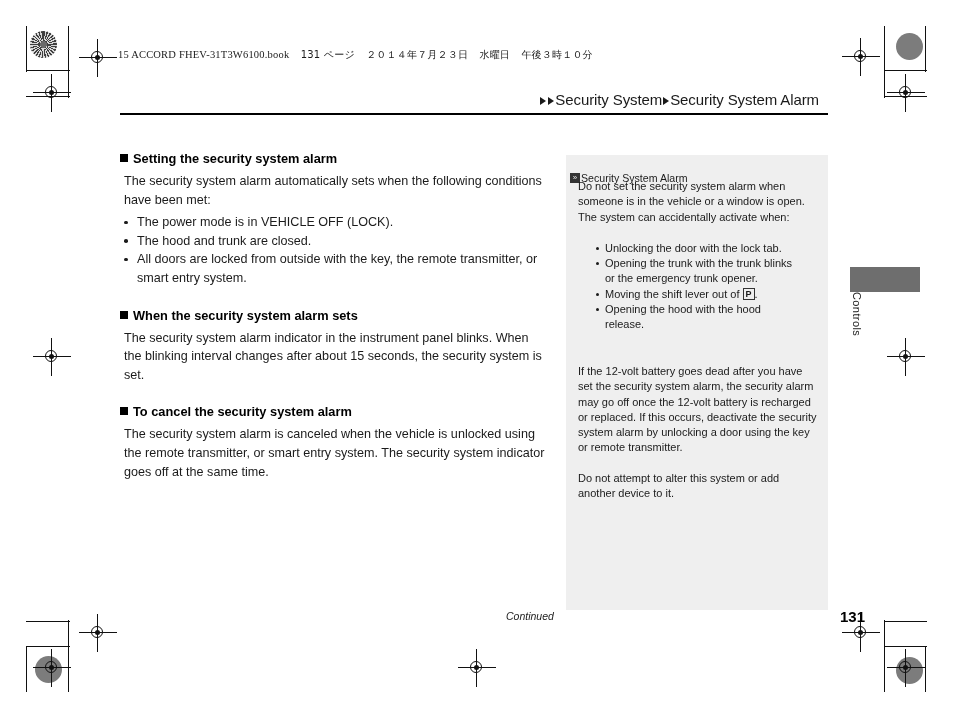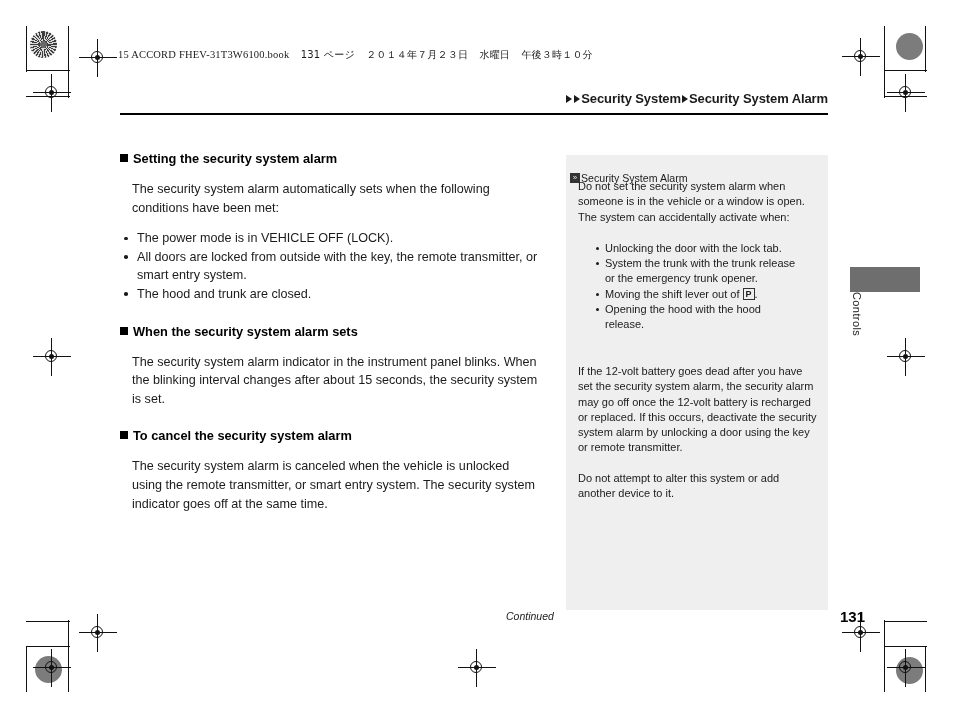--- a/index.html
+++ b/index.html
@@ -66,23 +66,23 @@
     color: #1a1a1a;
     letter-spacing: 0.2px;
     white-space: nowrap;
     font-family: "Liberation Serif", serif;
   }
   .file-header .jp { font-family: "DejaVu Sans", sans-serif; font-size: 10px; }
 
   
   .breadcrumb {
     position: absolute;
-    right: 126px; top: 91px;
-    font-size: 13px;
-    font-weight: bold;
+    right: 135px; top: 91px;
+    font-size: 15px;
+    font-weight: normal;
     color: #1a1a1a;
     white-space: nowrap;
     letter-spacing: -0.1px;
   }
   .breadcrumb .tri {
     display: inline-block;
     width: 0; height: 0;
     border-left: 6px solid #1a1a1a;
     border-top: 4.5px solid transparent;
     border-bottom: 4.5px solid transparent;
@@ -115,21 +115,21 @@
     line-height: 18px;
     color: #000;
   }
   h2.head .sq {
     display: inline-block;
     width: 8px; height: 8px;
     background: #000;
     margin-right: 5px;
     vertical-align: 1px;
   }
-  p.body { margin: 12px; }
+  p.body { margin: 4px; }
 
   ul.bul {
     list-style: none;
     margin: 0; padding: 0;
   }
   ul.bul li {
     position: relative;
     padding-left: 17px;
     margin: 0;
   }
@@ -354,22 +354,22 @@
 </div>
 <div class="rule"></div>
 
 <div class="content">
 
   <div class="sec">
     <h2 class="head"><span class="sq"></span><span>Setting the security system alarm</span></h2>
     <p class="body">The security system alarm automatically sets when the following conditions have been met:</p>
     <ul class="bul">
       <li>The power mode is in VEHICLE OFF (LOCK).</li>
+      <li>The hood and trunk are closed.</li>
       <li>All doors are locked from outside with the key, the remote transmitter, or smart entry system.</li>
-      <li>The hood and trunk are closed.</li>
     </ul>
   </div>
 
   <div class="sec">
     <h2 class="head"><span class="sq"></span><span>When the security system alarm sets</span></h2>
     <p class="body">The security system alarm indicator in the instrument panel blinks. When the blinking interval changes after about 15 seconds, the security system is set.</p>
   </div>
 
   <div class="sec">
     <h2 class="head"><span class="sq"></span><span>To cancel the security system alarm</span></h2>
@@ -379,21 +379,21 @@
 </div>
 
 <div class="panel">
   <div class="panel-title">
     <span class="glyph">»</span><span>Security System Alarm</span>
   </div>
   <div class="panel-body">
     <p>Do not set the security system alarm when someone is in the vehicle or a window is open. The system can accidentally activate when:</p>
     <ul>
       <li>Unlocking the door with the lock tab.</li>
-      <li>System the trunk with the trunk release or the emergency trunk opener.</li>
+      <li>Opening the trunk with the trunk blinks or the emergency trunk opener.</li>
       <li>
         <span>Moving the shift lever out of</span>
         <span class="boxchar">P</span><span>.</span>
       </li>
       <li>Opening the hood with the hood release.</li>
     </ul>
     <div class="gap"></div>
     <p>If the 12-volt battery goes dead after you have set the security system alarm, the security alarm may go off once the 12-volt battery is recharged or replaced. If this occurs, deactivate the security system alarm by unlocking a door using the key or remote transmitter.</p>
     <div class="gap"></div>
     <p>Do not attempt to alter this system or add another device to it.</p>

